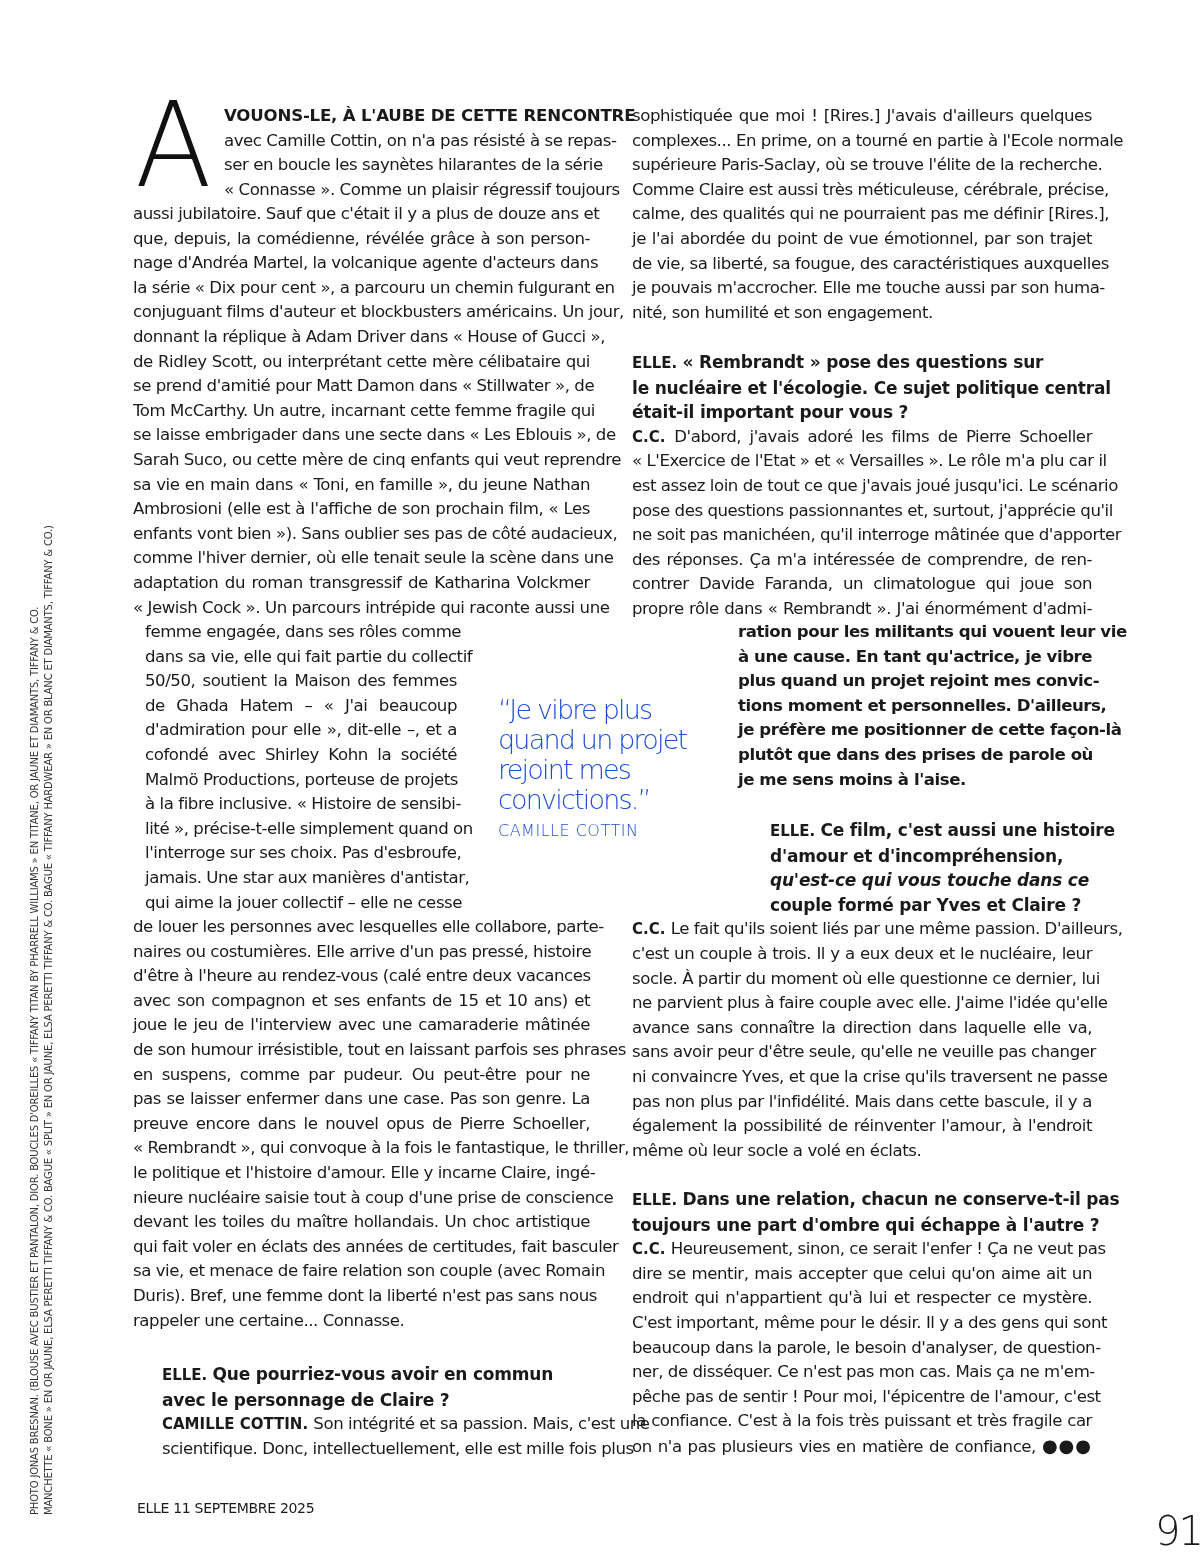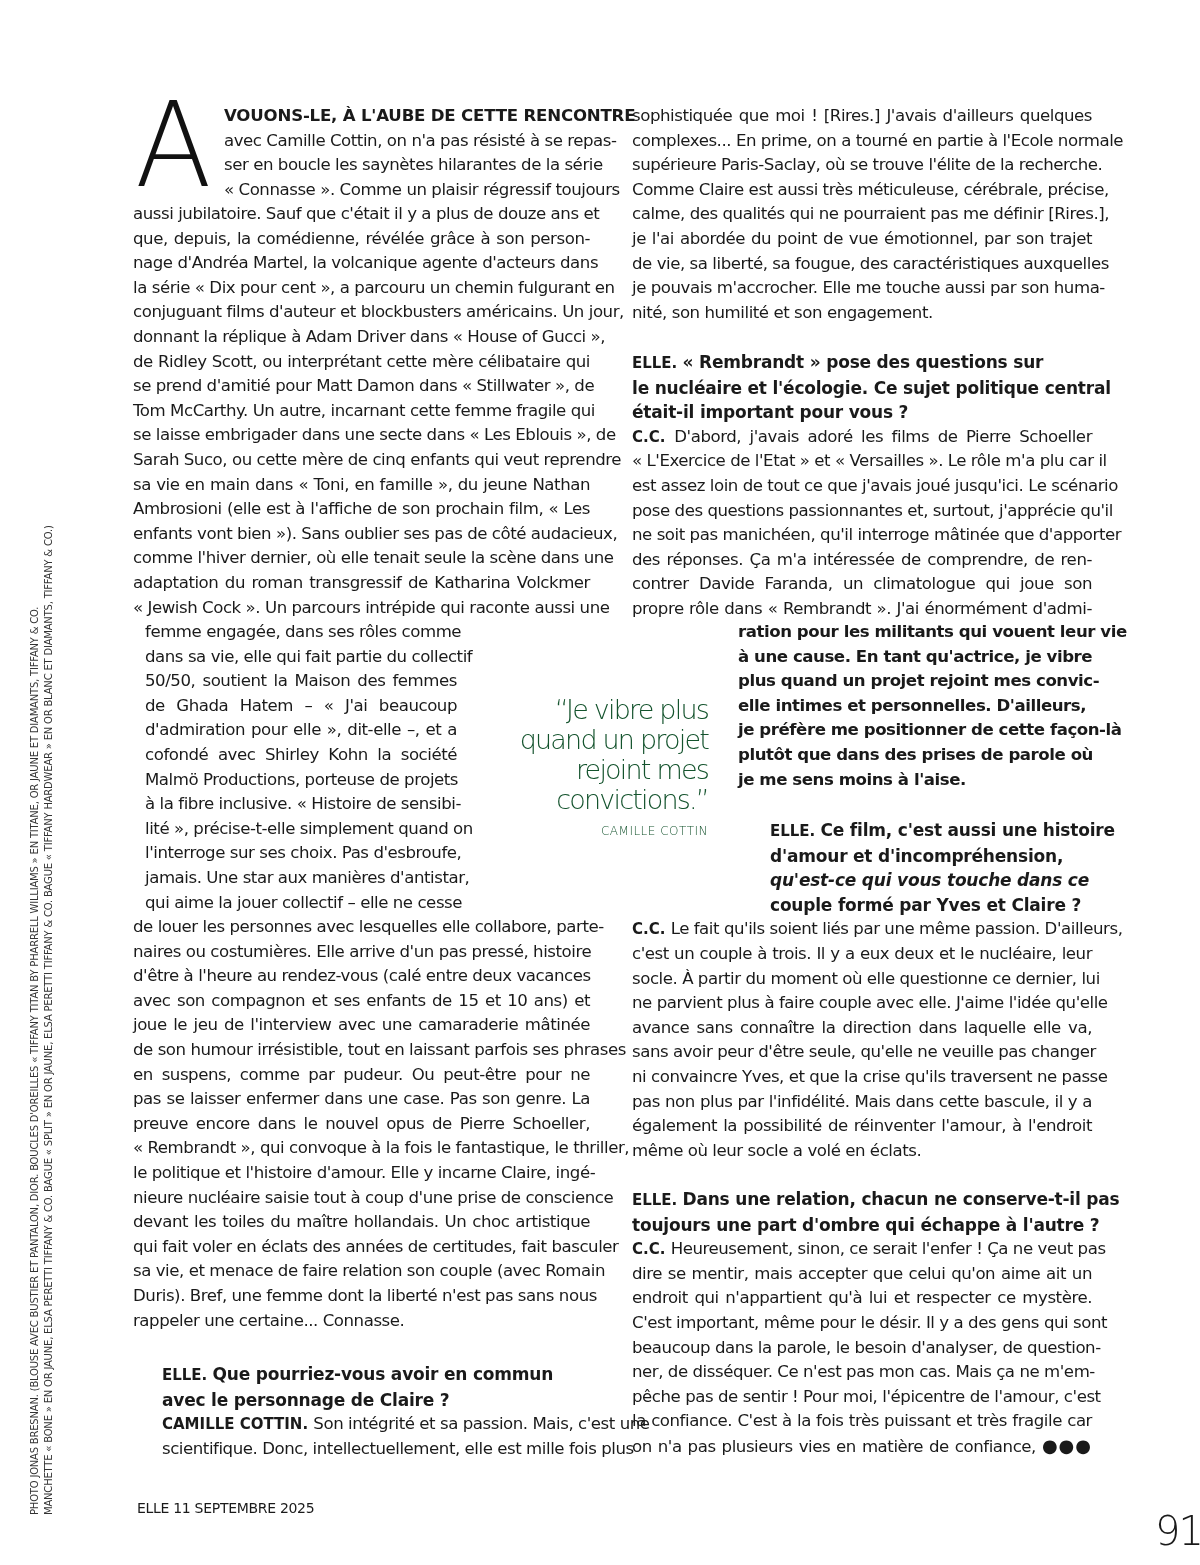--- a/index.html
+++ b/index.html
@@ -5,24 +5,24 @@
   html, body { margin: 0; padding: 0; background: #ffffff; }
   body { width: 1200px; height: 1565px; position: relative; overflow: hidden; color: #1a1a1a;
          font-family: "DejaVu Sans", sans-serif; }
   .col { position: absolute; font-size: 16.6px; line-height: 24.6px; letter-spacing: -0.45px; }
   .line { display: block; white-space: nowrap; text-align: justify; text-align-last: justify; }
   .line.last { text-align-last: left; }
   .q { font-weight: 600; font-size: 17px; letter-spacing: -0.2px; }
   .elle { font-weight: 900; font-size: 15px; letter-spacing: 0; }
   .dropcap { position: absolute; left: 133px; top: 95px; font-family: "DejaVu Sans", sans-serif; font-weight: 200;
              font-size: 118px; line-height: 100px; color: #111; transform: scaleX(0.95); }
-  .pullquote { position: absolute; left: 498px; top: 695px; width: 210px; text-align: right;
+  .pullquote { position: absolute; left: 498px; top: 695px; width: 210px; text-align: left;
                font-family: "DejaVu Sans", sans-serif; font-weight: 200; font-size: 27px; line-height: 30px;
-               letter-spacing: -1.8px; color: #14532d; }
-  .pq-author { display: block; font-size: 12px; letter-spacing: 0.5px; margin-top: 8px; line-height: 16px; }
+               letter-spacing: -1.8px; color: #1d4ed8; }
+  .pq-author { display: block; font-size: 16px; letter-spacing: 0.5px; margin-top: 8px; line-height: 16px; }
   .credit { position: absolute; left: 28px; top: 1515px; transform-origin: 0 0; transform: rotate(-90deg);
             font-size: 10px; line-height: 14px; letter-spacing: -0.2px; white-space: nowrap; color: #333; }
   .footer { position: absolute; left: 137px; top: 1500px; font-size: 14px; letter-spacing: -0.3px; }
   .footer .brand { font-weight: 500; }
   .pagenum { position: absolute; left: 1155px; top: 1508px; font-family: "DejaVu Sans", sans-serif; font-weight: 200;
              font-size: 40px; letter-spacing: -2px; }
   .dots { display: inline-block; letter-spacing: 1px; font-size: 18px; }
 </style>
 </head>
 <body>
@@ -125,21 +125,21 @@
     <span class="line"><span>pose des questions passionnantes et, surtout, j'apprécie qu'il</span></span>
     <span class="line"><span>ne soit pas manichéen, qu'il interroge mâtinée que d'apporter</span></span>
     <span class="line"><span>des réponses. Ça m'a intéressée de comprendre, de ren-</span></span>
     <span class="line"><span>contrer Davide Faranda, un climatologue qui joue son</span></span>
     <span class="line"><span>propre rôle dans « Rembrandt ». J'ai énormément d'admi-</span></span>
   </div>
 <div class="col" id="qa2-narrow" style="left:738px; top:620px; width:322px;font-weight:bold;">
     <span class="line"><span>ration pour les militants qui vouent leur vie</span></span>
     <span class="line"><span>à une cause. En tant qu'actrice, je vibre</span></span>
     <span class="line"><span>plus quand un projet rejoint mes convic-</span></span>
-    <span class="line"><span>elle intimes et personnelles. D'ailleurs,</span></span>
+    <span class="line"><span>tions moment et personnelles. D'ailleurs,</span></span>
     <span class="line"><span>je préfère me positionner de cette façon-là</span></span>
     <span class="line"><span>plutôt que dans des prises de parole où</span></span>
     <span class="line last"><span>je me sens moins à l'aise.</span></span>
   </div>
 <div class="col" id="qa3" style="left:632px; top:818px; width:460px;">
     <span class="line last q" style="padding-left: 138px;"><span class="elle">ELLE. </span><span>Ce film, c'est aussi une histoire</span></span>
     <span class="line last q" style="padding-left: 138px;"><span>d'amour et d'incompréhension,</span></span>
     <span class="line last q" style="padding-left: 138px; font-style: italic;"><span>qu'est-ce qui vous touche dans ce</span></span>
     <span class="line last q" style="padding-left: 138px;"><span>couple formé par Yves et Claire ?</span></span>
     <span class="line"><span class="elle">C.C. </span><span>Le fait qu'ils soient liés par une même passion. D'ailleurs,</span></span>

